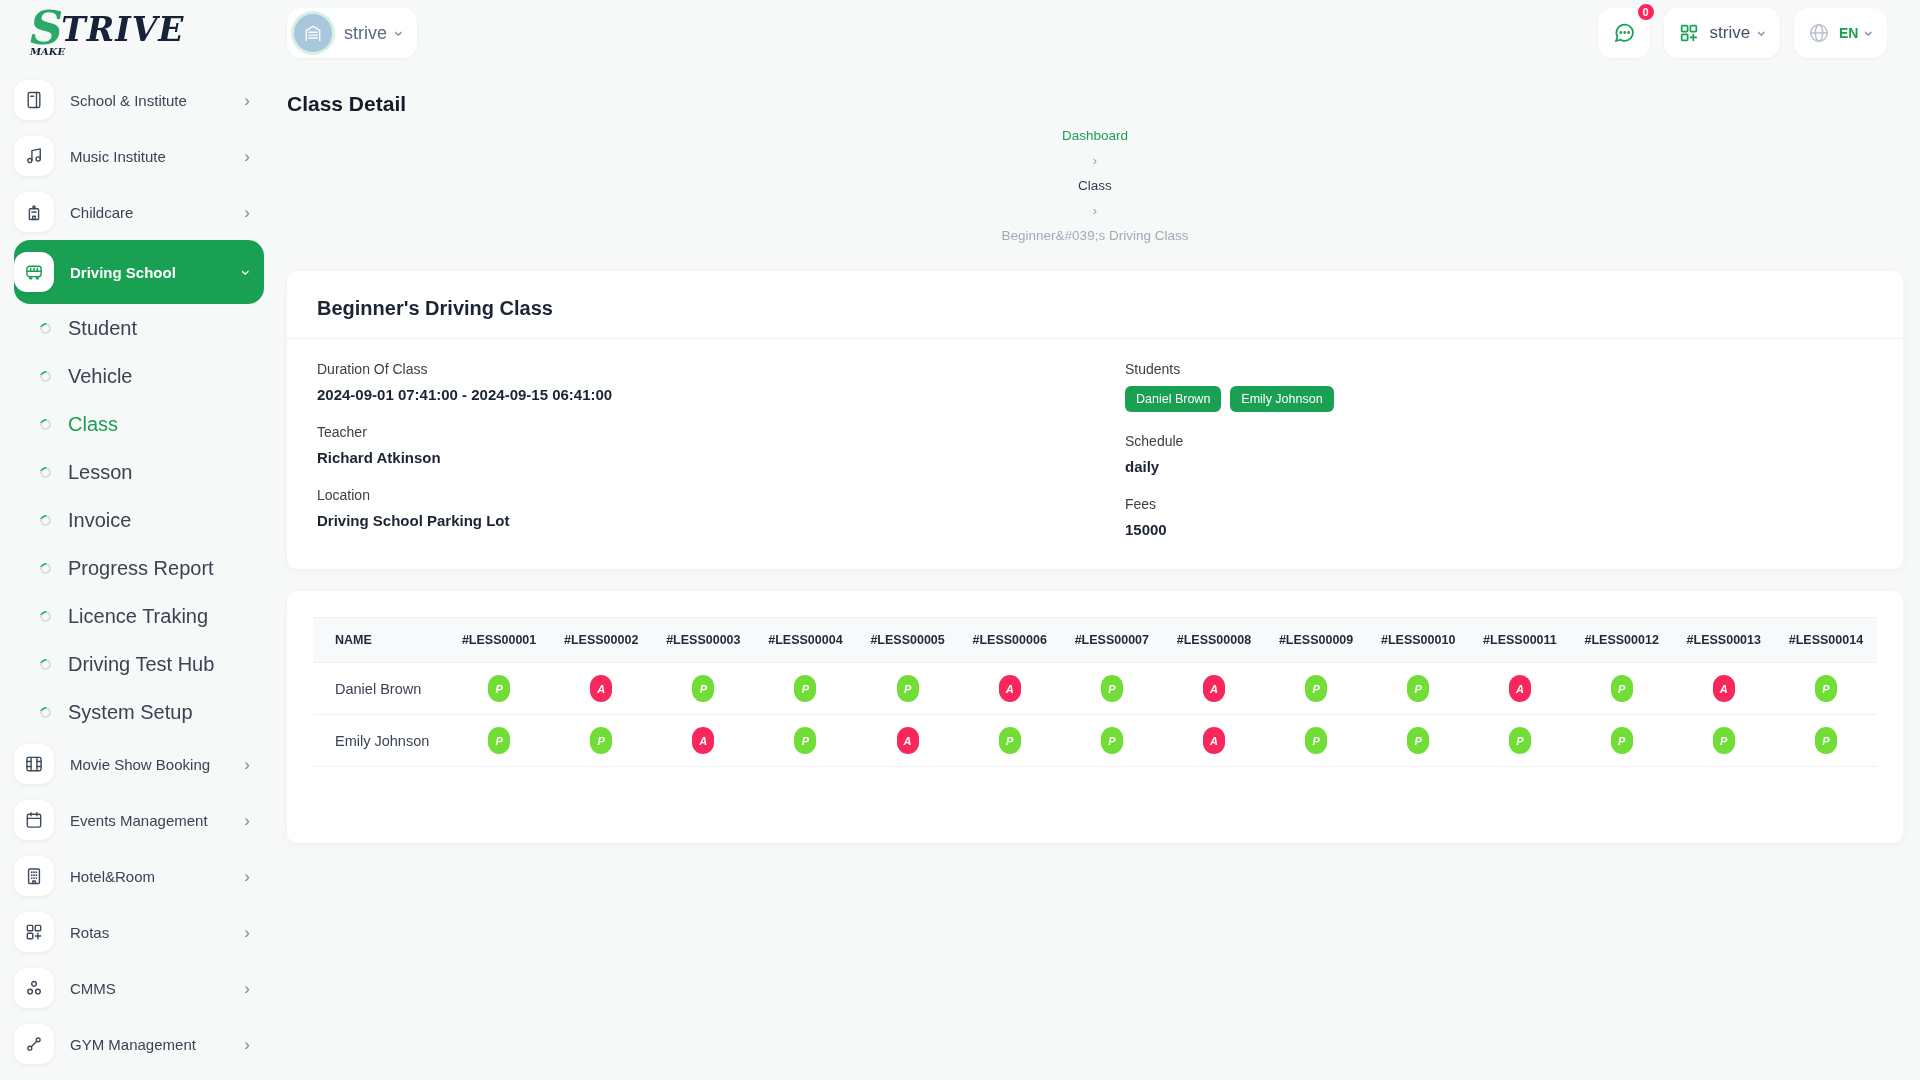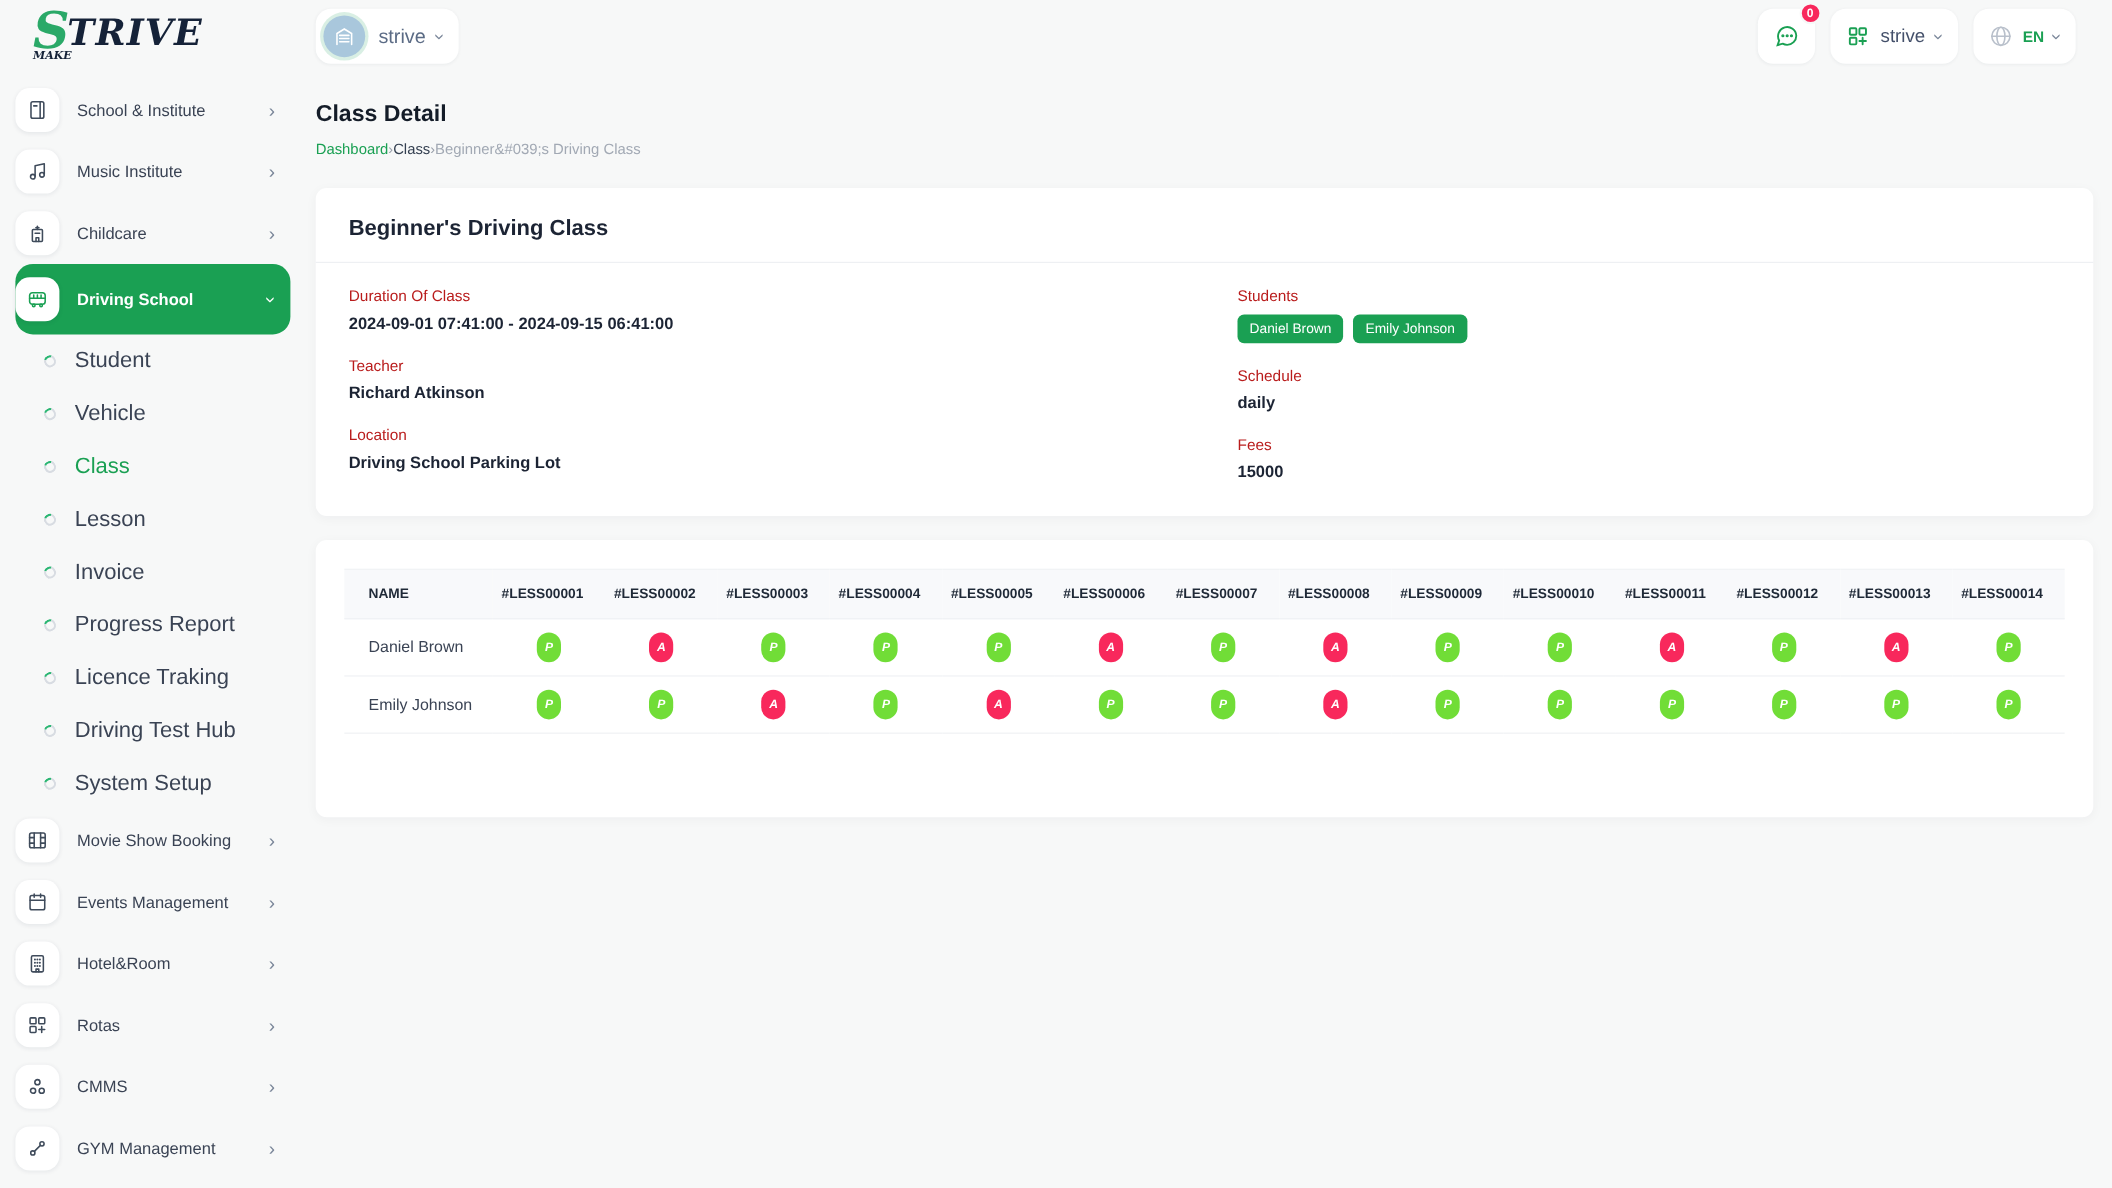--- a/index.html
+++ b/index.html
@@ -56,42 +56,42 @@
 
   .sub-item { display:flex; align-items:center; height:48px; padding-left:26px; cursor:pointer; width:250px; }
   .donut { width:11px; height:11px; border-radius:50%; border:2.5px solid #d8dce2;
     border-top-color:#2bb673; transform:rotate(-30deg); flex:0 0 11px; }
   .sub-label { margin-left:17px; font-size:20px; font-weight:500; color:#3a4354; }
   .sub-item.active .sub-label { color:#1aa053; }
 
   
   .main { position:absolute; left:287px; top:92px; width:1616px; }
   .page-title { font-size:21px; font-weight:600; color:#141c28; }
-  .breadcrumb { display:flex; align-items:center; margin-top:12px; font-size:13.5px; }
+  .breadcrumb { display:flex; align-items:center; gap:10px; margin-top:12px; font-size:13.5px;flex-direction:column; }
   .bc-link { color:#1aa053; cursor:pointer; }
   .bc-mid { color:#333f50; cursor:pointer; }
   .bc-current { color:#a2a9b4; }
   .bc-sep { color:#9aa0ab; font-size:13px; }
 
   .card { background:#fff; border-radius:10px; box-shadow:0 2px 10px rgba(20,30,60,.04); }
   .card-info { margin-top:28px; padding:26px 30px 10px 30px; min-height:288px; }
   .card-title { font-size:20px; font-weight:700; color:#1c2434; }
   .card-divider { height:1px; background:#edeff2; margin:18px -30px 22px -30px; }
   .fields-grid { display:grid; grid-template-columns:1fr 1fr; column-gap:60px; }
   .field { margin-bottom:21px; }
-  .field-label { font-size:14px; color:#b91c1c; margin-bottom:9px; }
+  .field-label { font-size:14px; color:#404040; margin-bottom:9px; }
   .field-value { font-size:15px; font-weight:700; color:#1c2434; }
   .badge-row { display:flex; gap:9px; }
   .student-badge { background:#1aa053; color:#fff; font-size:12.5px; font-weight:500;
     padding:6px 11px; border-radius:6px; cursor:pointer; }
 
   .card-table { margin-top:22px; padding:26px; min-height:252px; }
   table.attendance { width:100%; border-collapse:collapse; }
   .attendance thead th { background:#f8f9fb; border-top:1px solid #eef0f3; border-bottom:1px solid #eef0f3;
-    font-size:12.5px; font-weight:700; color:#1f2937; padding:15px 8px; text-align:left; white-space:nowrap; }
+    font-size:12.5px; font-weight:700; color:#1f2937; padding:15px 8px; text-align:center; white-space:nowrap; }
   .attendance thead th.name-col { text-align:left; padding-left:22px; width:135px; }
   .attendance tbody td { border-bottom:1px solid #eef0f3; padding:12px 8px; text-align:center; height:51px; }
   .attendance tbody td.name-cell { text-align:left; padding-left:22px; font-size:14.5px; color:#3a4354; }
   .mark { display:inline-flex; width:22px; height:27px; border-radius:11px; color:#fff;
     align-items:center; justify-content:center; font-size:11px; font-weight:700;
     font-style:italic; cursor:default; }
 </style>
 </head>
 <body>
 

